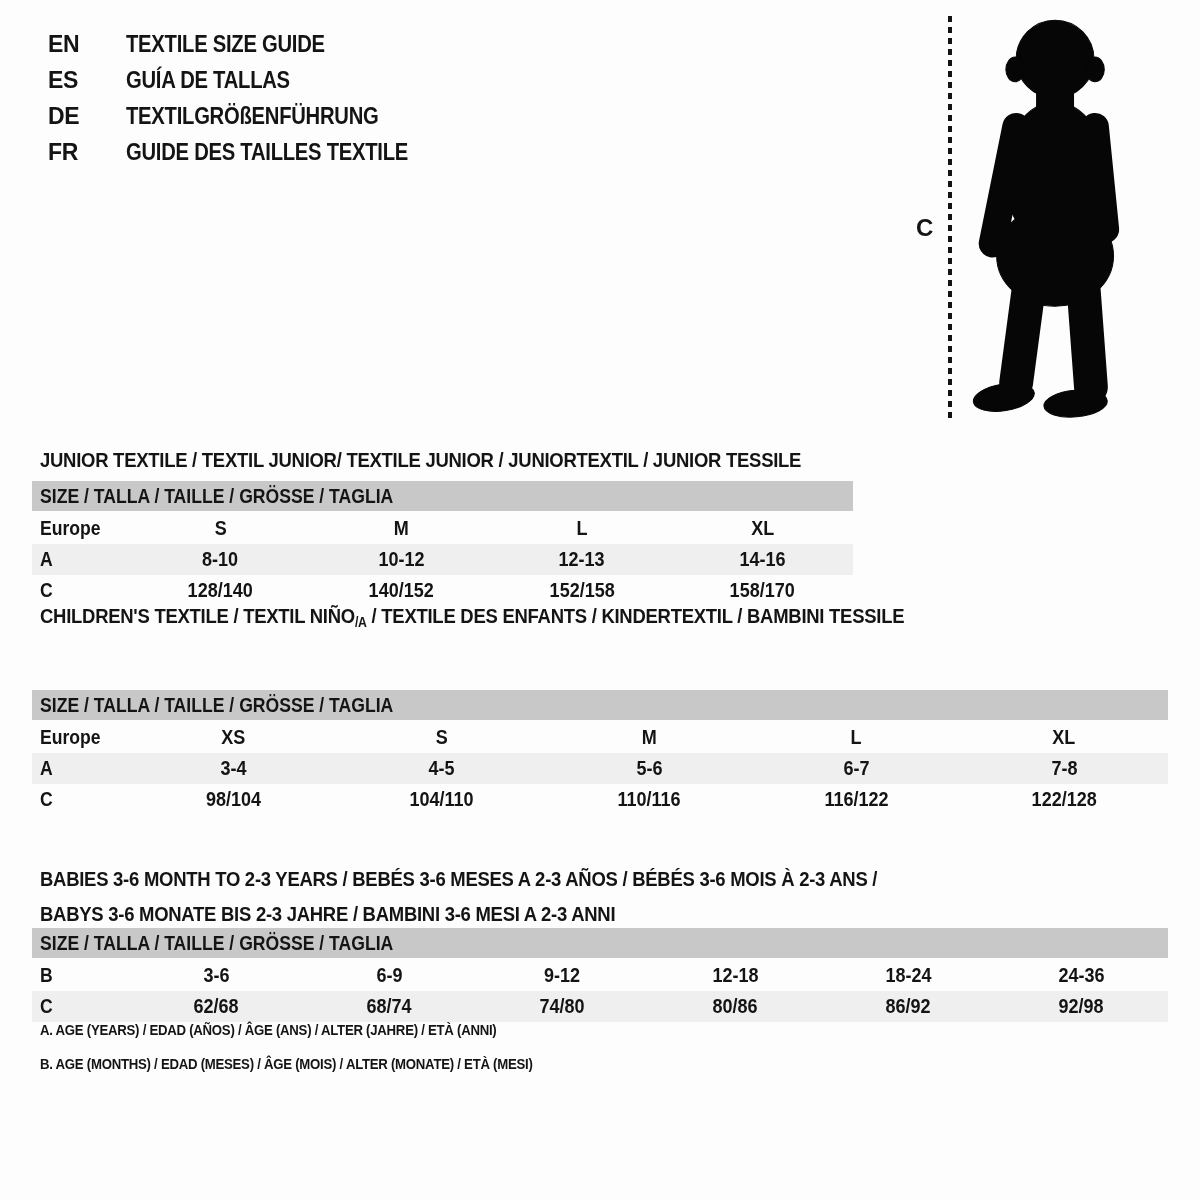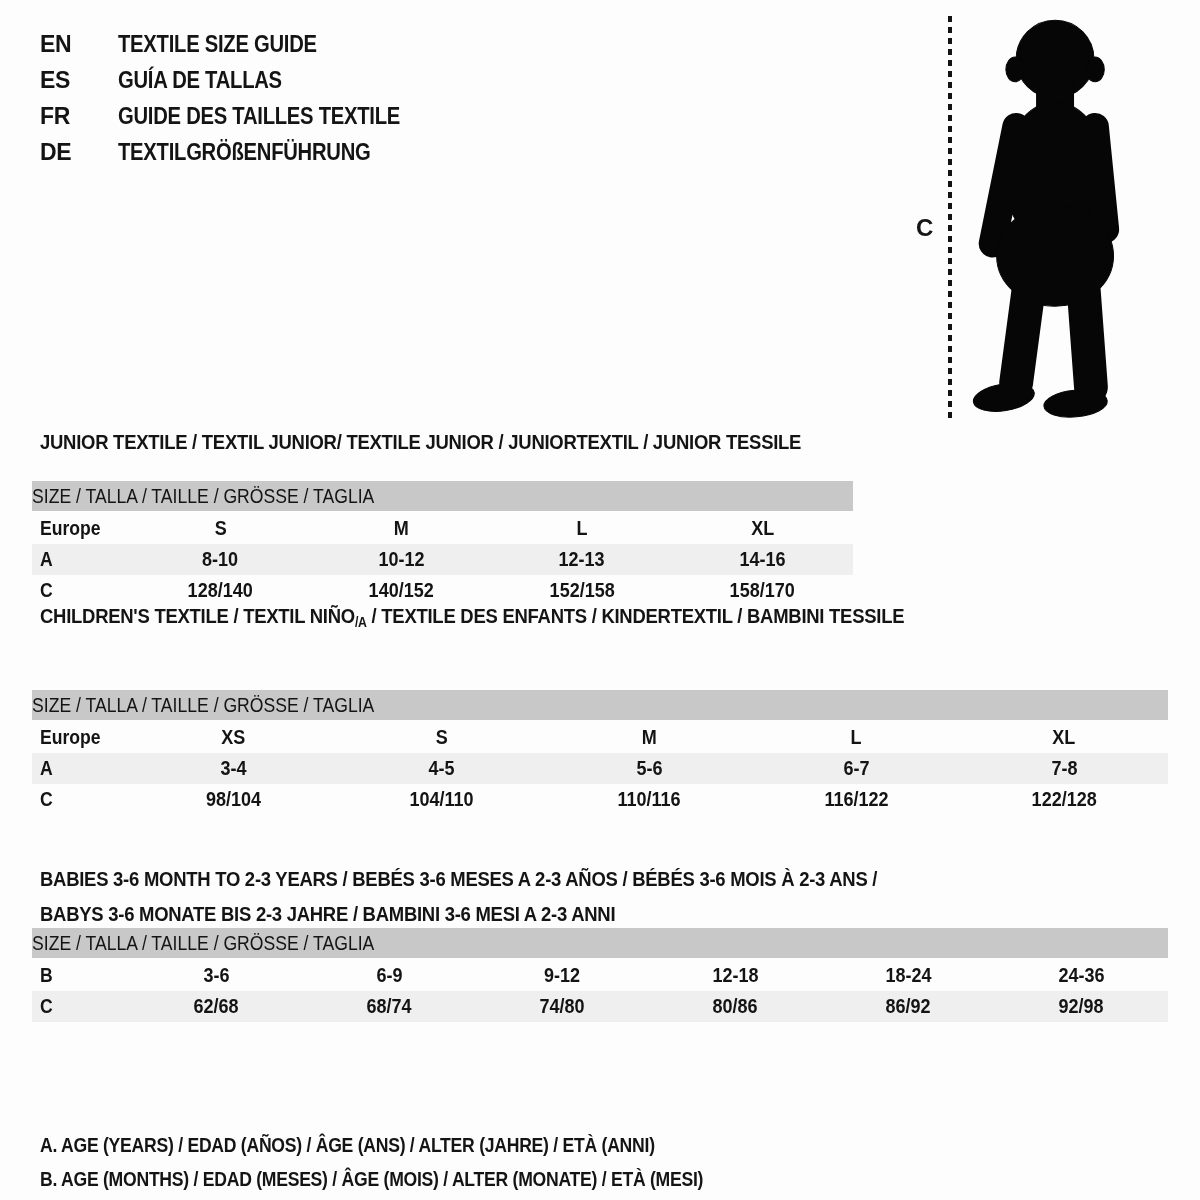--- a/index.html
+++ b/index.html
@@ -9,21 +9,21 @@
     width:1200px; height:1200px;
     background:#fdfdfd;
     color:#141414;
     font-family:"Liberation Sans", sans-serif;
     overflow:hidden;
   }
   .cnd  { display:inline-block; transform:scaleX(0.88); transform-origin:0 50%; white-space:nowrap; }
   .cndc { display:inline-block; transform:scaleX(0.9);  transform-origin:50% 50%; white-space:nowrap; }
 
   
-  .lang-list { position:absolute; left:40px; top:26px; }
+  .lang-list { position:absolute; left:48px; top:26px; }
   .lang-row  { display:flex; height:36px; align-items:center; font-weight:bold; font-size:23px; letter-spacing:-0.3px; }
   .lang-code { width:78px; flex:0 0 78px; }
 
   
   .figure { position:absolute; left:900px; top:8px; width:292px; height:424px; }
   .dash-line {
     position:absolute; left:48px; top:8px; width:4px; height:402px;
     background:repeating-linear-gradient(to bottom, #131313 0px, #131313 6px, transparent 6px, transparent 11px);
   }
   .fig-label { position:absolute; left:16px; top:206px; font-weight:bold; font-size:24px; }
@@ -33,52 +33,52 @@
   .sec-title { position:absolute; left:40px; font-weight:bold; font-size:21px; letter-spacing:-0.3px; }
   .sub-a { font-size:14px; vertical-align:-4px; }
   .two-line { line-height:35px; }
 
   
   .sizetable { position:absolute; left:32px; }
   .t-narrow { width:821px; }
   .t-wide   { width:1136px; }
   .size-bar {
     height:30px; background:#c8c8c8; display:flex; align-items:center;
-    font-weight:normal; font-size:20px; margin-bottom:2px;
+    padding-left:8px; font-weight:bold; font-size:20px; margin-bottom:2px;
   }
   .trow { display:flex; height:31px; align-items:center; font-weight:bold; font-size:20px; }
   .trow.shaded { background:#efefef; }
   .tlbl { flex:0 0 98px; padding-left:8px; text-align:left; }
   .tcell { flex:1; text-align:center; }
 
   
-  .footnotes { position:absolute; left:40px; top:1128px; font-weight:bold; font-size:20px; }
+  .footnotes { position:absolute; left:40px; top:1012px; font-weight:bold; font-size:15px; }
   .footnotes .fn { height:34px; display:flex; align-items:center; letter-spacing:-0.3px; }
 </style>
 </head>
 <body>
 
 <div class="page">
 
   <div class="lang-list">
     <div class="lang-row">
       <span class="lang-code">EN</span>
       <span class="cnd">TEXTILE SIZE GUIDE</span>
     </div>
     <div class="lang-row">
       <span class="lang-code">ES</span>
       <span class="cnd">GUÍA DE TALLAS</span>
     </div>
     <div class="lang-row">
+      <span class="lang-code">DE</span>
+      <span class="cnd">TEXTILGRÖßENFÜHRUNG</span>
+    </div>
+    <div class="lang-row">
       <span class="lang-code">FR</span>
       <span class="cnd">GUIDE DES TAILLES TEXTILE</span>
-    </div>
-    <div class="lang-row">
-      <span class="lang-code">DE</span>
-      <span class="cnd">TEXTILGRÖßENFÜHRUNG</span>
     </div>
   </div>
 
   <div class="figure">
     <div class="dash-line"></div>
     <div class="fig-label">C</div>
     <svg class="fig-svg" width="176" height="410" viewBox="0 0 170 400">
       <g fill="#060606" stroke="#060606">
         <circle cx="88" cy="46" r="38"></circle>
         <ellipse cx="49" cy="56" rx="9" ry="12"></ellipse>
@@ -89,21 +89,21 @@
         <line x1="127" y1="112" x2="137" y2="212" stroke-width="27" stroke-linecap="round"></line>
         <ellipse cx="88" cy="238" rx="57" ry="49"></ellipse>
         <line x1="62" y1="272" x2="50" y2="362" stroke-width="33" stroke-linecap="round"></line>
         <line x1="116" y1="272" x2="123" y2="366" stroke-width="33" stroke-linecap="round"></line>
         <ellipse cx="38" cy="376" rx="30" ry="13" transform="rotate(-9 38 376)"></ellipse>
         <ellipse cx="108" cy="382" rx="31" ry="13" transform="rotate(-5 108 382)"></ellipse>
       </g>
     </svg>
   </div>
 
-  <div class="sec-title" style="top:430px;">
+  <div class="sec-title" style="top:448px;">
     <span class="cnd">JUNIOR TEXTILE / TEXTIL JUNIOR/ TEXTILE JUNIOR / JUNIORTEXTIL / JUNIOR TESSILE</span>
   </div>
   <div class="sizetable t-narrow" style="top:481px;">
     <div class="size-bar">
       <span class="cnd">SIZE / TALLA / TAILLE / GRÖSSE / TAGLIA</span>
     </div>
     <div class="trow">
       <span class="tlbl"><span class="cnd">Europe</span></span>
       <span class="tcell"><span class="cndc">S</span></span>
       <span class="tcell"><span class="cndc">M</span></span>

